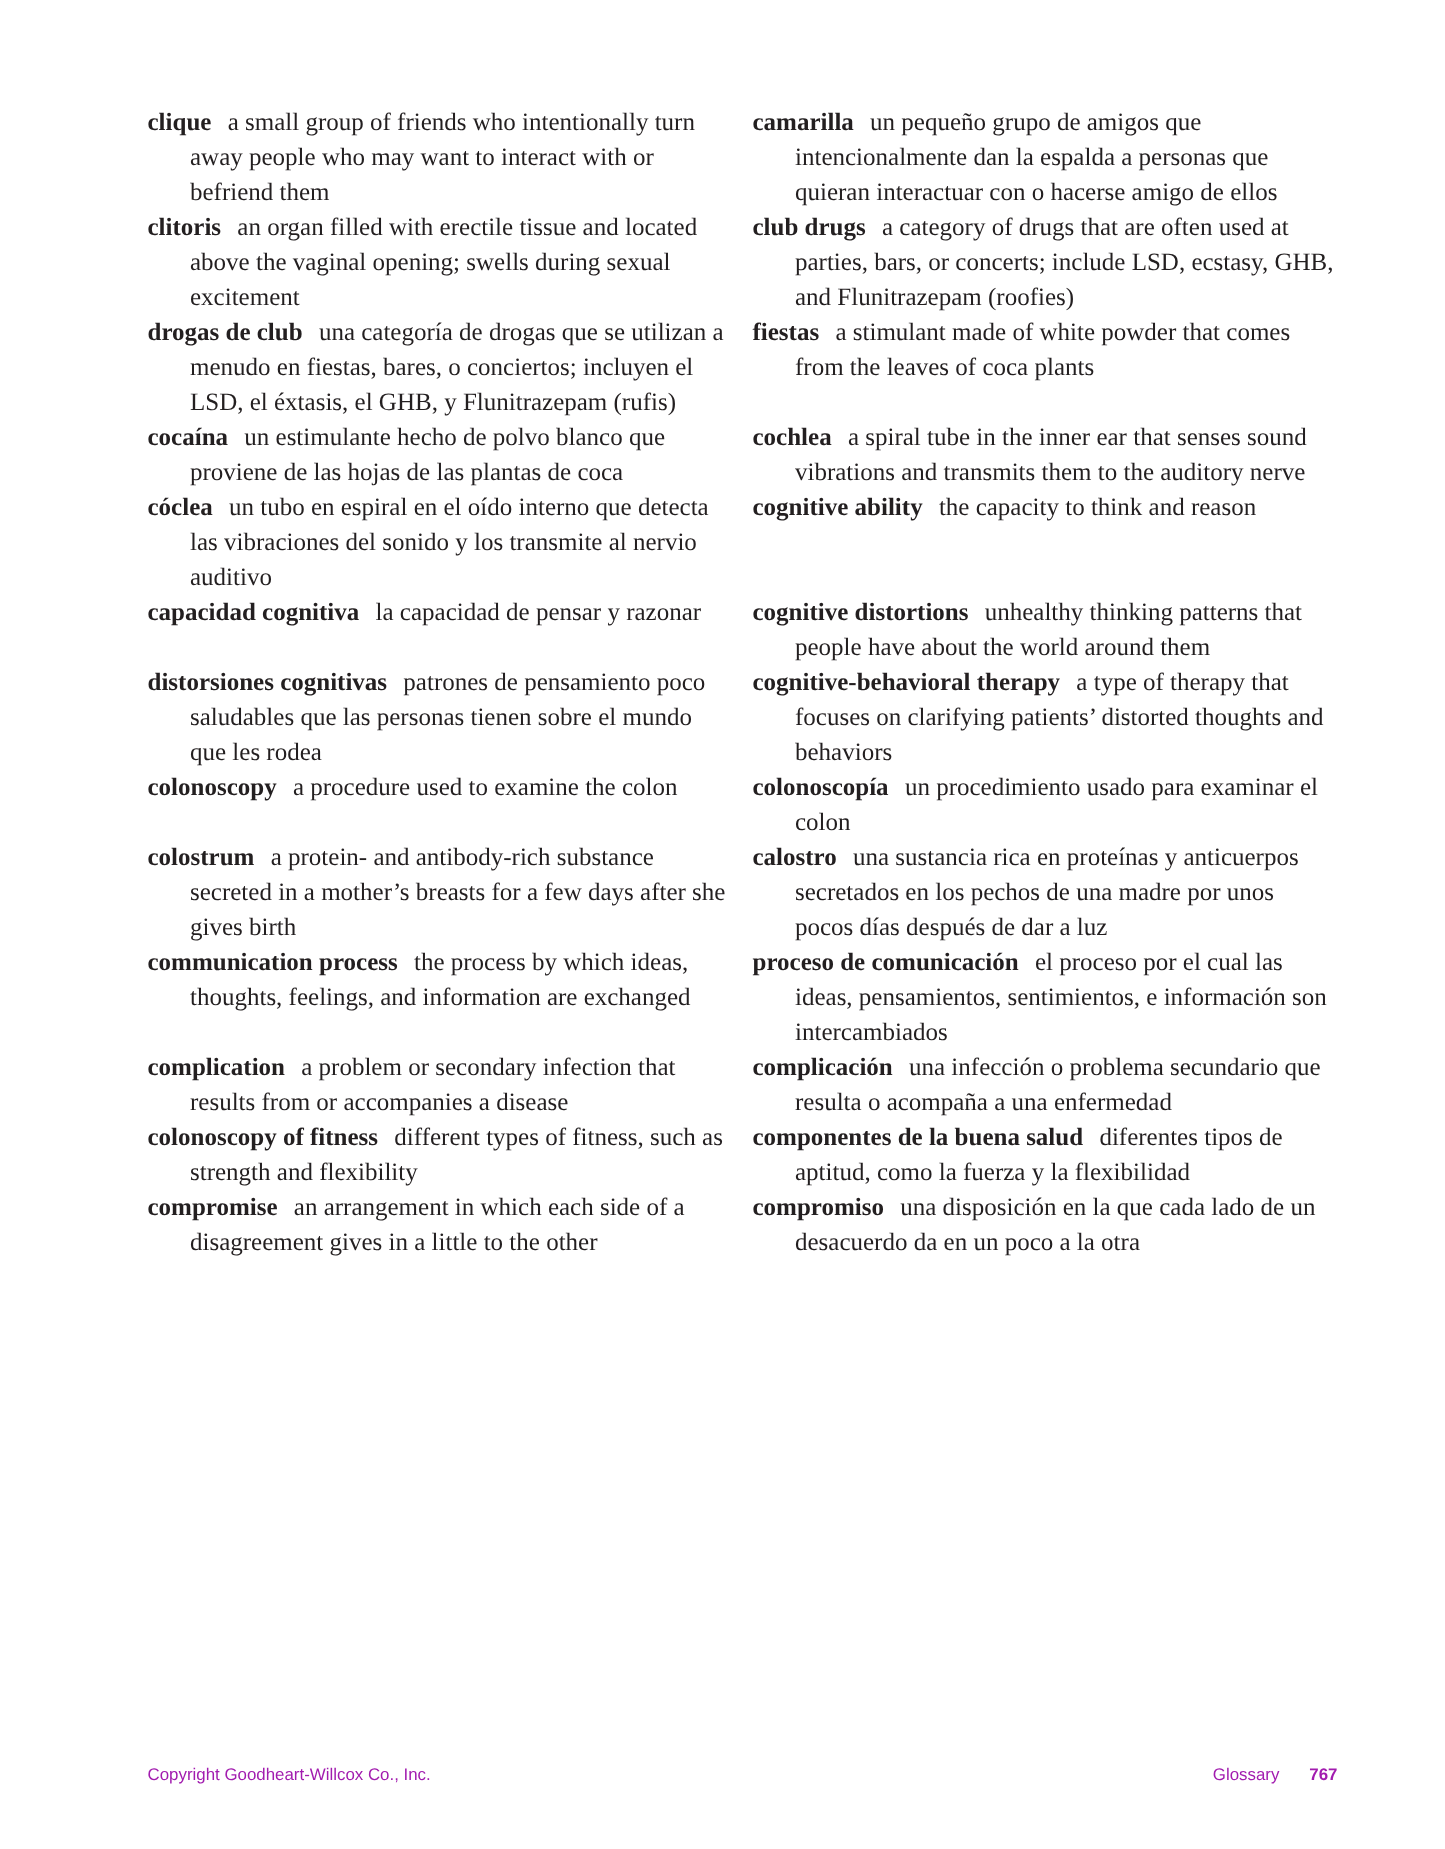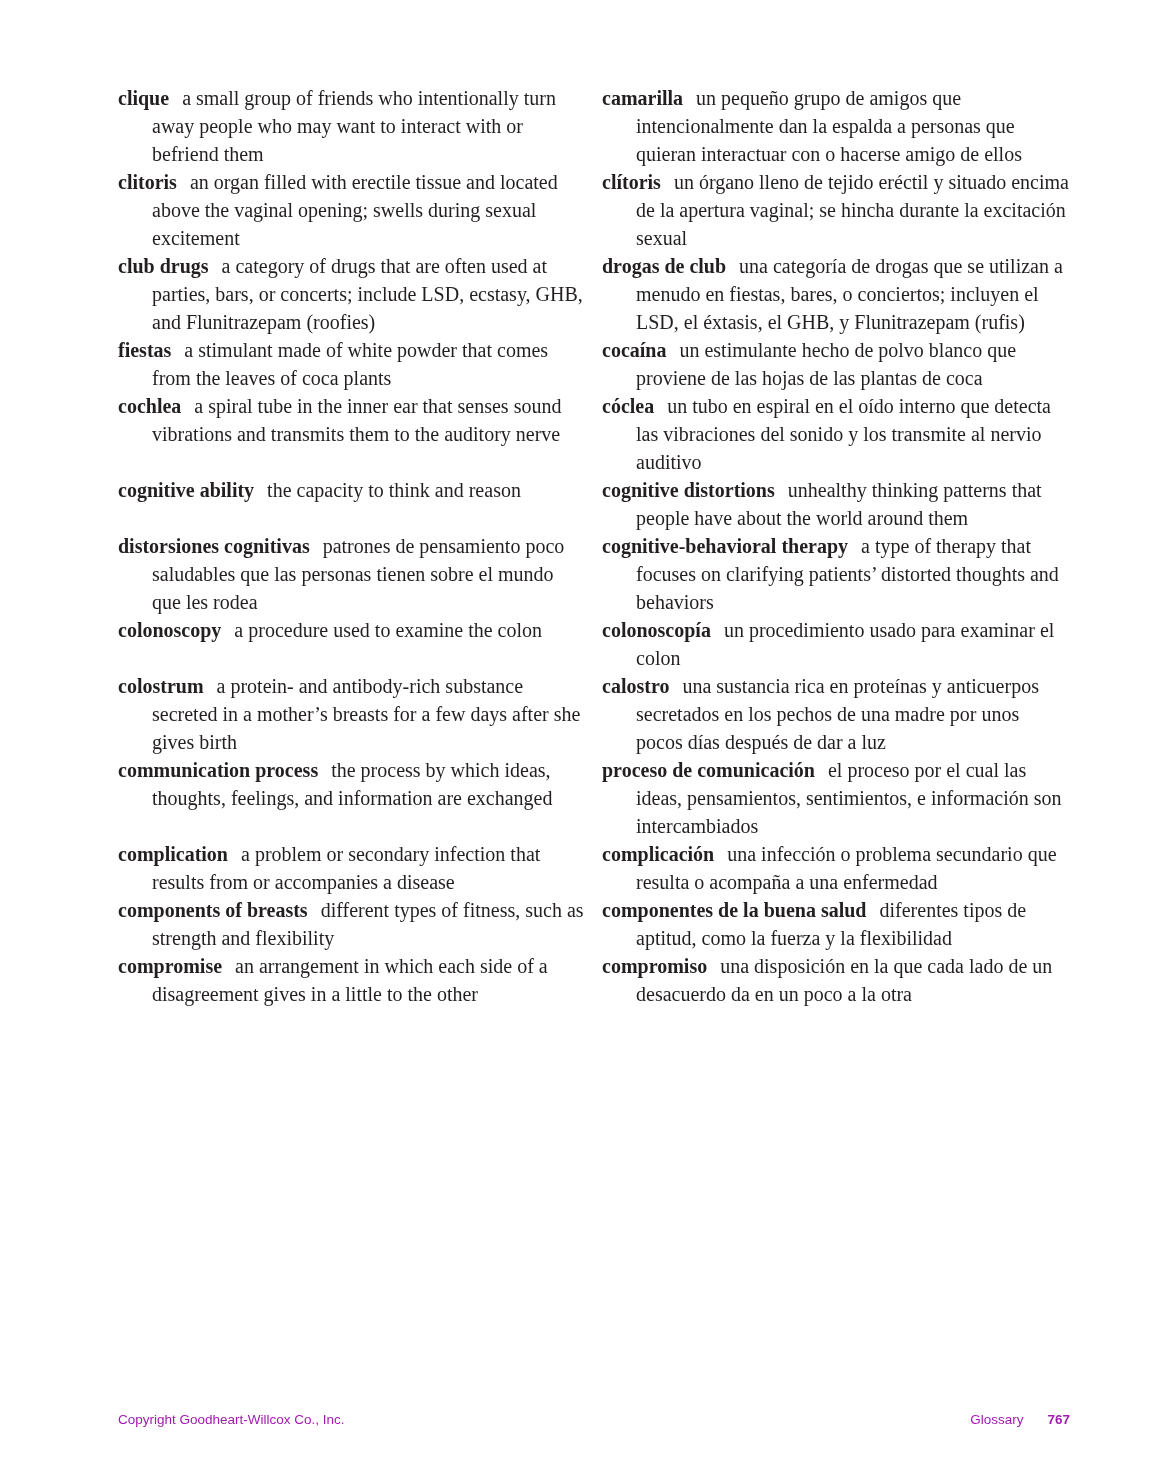--- a/index.html
+++ b/index.html
@@ -65,51 +65,51 @@
 <body>
 
 <div class="page">
 
   <main class="columns">
 
     <p class="entry"><b class="term">clique</b><span class="def">a small group of friends who intentionally turn away people who may want to interact with or befriend them</span></p>
     <p class="entry"><b class="term">camarilla</b><span class="def">un pequeño grupo de amigos que intencionalmente dan la espalda a personas que quieran interactuar con o hacerse amigo de ellos</span></p>
 
     <p class="entry"><b class="term">clitoris</b><span class="def">an organ filled with erectile tissue and located above the vaginal opening; swells during sexual excitement</span></p>
-    <p class="entry"><b class="term">clítoris</b><span class="def">un órgano lleno de tejido eréctil y situado encima de la apertura vaginal; se hincha durante la excitación sexual</span></p>
 
     <p class="entry"><b class="term">club drugs</b><span class="def">a category of drugs that are often used at parties, bars, or concerts; include LSD, ecstasy, GHB, and Flunitrazepam (roofies)</span></p>
     <p class="entry"><b class="term">drogas de club</b><span class="def">una categoría de drogas que se utilizan a menudo en fiestas, bares, o conciertos; incluyen el LSD, el éxtasis, el GHB, y Flunitrazepam (rufis)</span></p>
 
     <p class="entry"><b class="term">fiestas</b><span class="def">a stimulant made of white powder that comes from the leaves of coca plants</span></p>
     <p class="entry"><b class="term">cocaína</b><span class="def">un estimulante hecho de polvo blanco que proviene de las hojas de las plantas de coca</span></p>
 
     <p class="entry"><b class="term">cochlea</b><span class="def">a spiral tube in the inner ear that senses sound vibrations and transmits them to the auditory nerve</span></p>
     <p class="entry"><b class="term">cóclea</b><span class="def">un tubo en espiral en el oído interno que detecta las vibraciones del sonido y los transmite al nervio auditivo</span></p>
 
     <p class="entry"><b class="term">cognitive ability</b><span class="def">the capacity to think and reason</span></p>
+    <p class="entry"><b class="term">capacidad cognitiva</b><span class="def">la capacidad de pensar y razonar</span></p>
 
     <p class="entry"><b class="term">cognitive distortions</b><span class="def">unhealthy thinking patterns that people have about the world around them</span></p>
     <p class="entry"><b class="term">distorsiones cognitivas</b><span class="def">patrones de pensamiento poco saludables que las personas tienen sobre el mundo que les rodea</span></p>
 
     <p class="entry"><b class="term">cognitive-behavioral therapy</b><span class="def">a type of therapy that focuses on clarifying patients’ distorted thoughts and behaviors</span></p>
 
     <p class="entry"><b class="term">colonoscopy</b><span class="def">a procedure used to examine the colon</span></p>
     <p class="entry"><b class="term">colonoscopía</b><span class="def">un procedimiento usado para examinar el colon</span></p>
 
     <p class="entry"><b class="term">colostrum</b><span class="def">a protein- and antibody-rich substance secreted in a mother’s breasts for a few days after she gives birth</span></p>
     <p class="entry"><b class="term">calostro</b><span class="def">una sustancia rica en proteínas y anticuerpos secretados en los pechos de una madre por unos pocos días después de dar a luz</span></p>
 
     <p class="entry"><b class="term">communication process</b><span class="def">the process by which ideas, thoughts, feelings, and information are exchanged</span></p>
     <p class="entry"><b class="term">proceso de comunicación</b><span class="def">el proceso por el cual las ideas, pensamientos, sentimientos, e información son intercambiados</span></p>
 
     <p class="entry"><b class="term">complication</b><span class="def">a problem or secondary infection that results from or accompanies a disease</span></p>
     <p class="entry"><b class="term">complicación</b><span class="def">una infección o problema secundario que resulta o acompaña a una enfermedad</span></p>
 
-    <p class="entry"><b class="term">components of breasts</b><span class="def">different types of fitness, such as strength and flexibility</span></p>
+    <p class="entry"><b class="term">colonoscopy of fitness</b><span class="def">different types of fitness, such as strength and flexibility</span></p>
     <p class="entry"><b class="term">componentes de la buena salud</b><span class="def">diferentes tipos de aptitud, como la fuerza y la flexibilidad</span></p>
 
     <p class="entry"><b class="term">compromise</b><span class="def">an arrangement in which each side of a disagreement gives in a little to the other</span></p>
     <p class="entry"><b class="term">compromiso</b><span class="def">una disposición en la que cada lado de un desacuerdo da en un poco a la otra</span></p>
 
   </main>
 
   <footer class="footer">
     <span class="copyright">Copyright Goodheart-Willcox Co., Inc.</span>
     <span class="page-ref">

